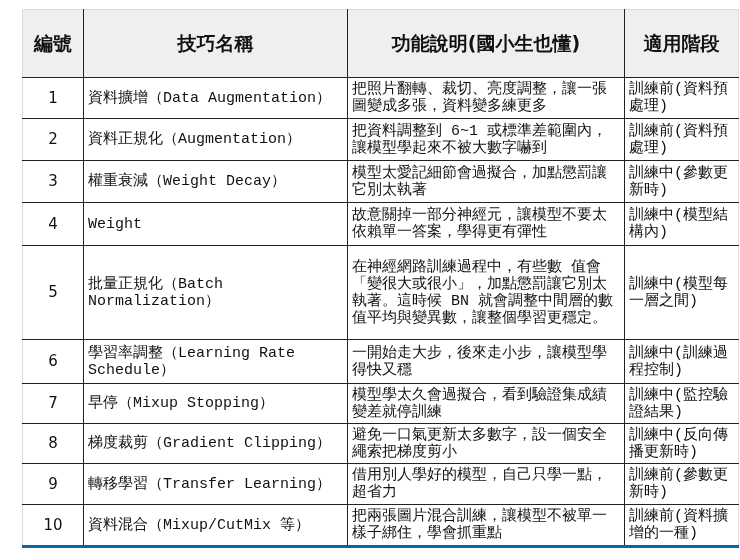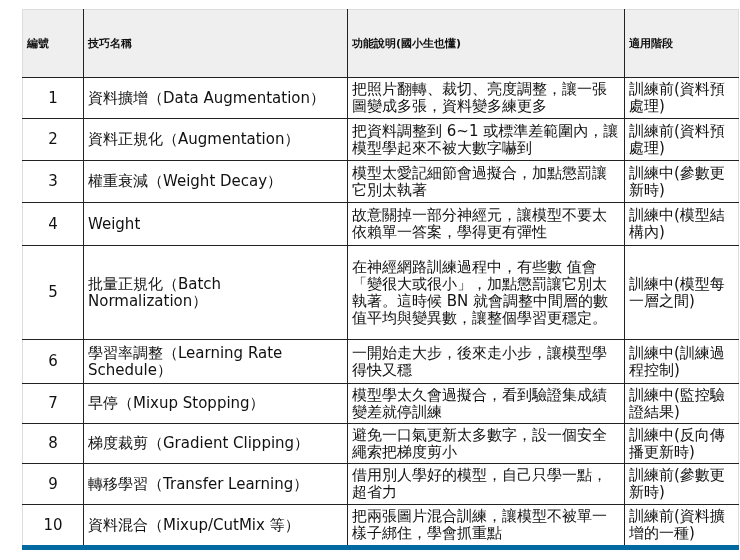--- a/index.html
+++ b/index.html
@@ -9,30 +9,30 @@
       position: absolute; left: 22px; top: 9px;
       width: 716px; border-collapse: collapse; table-layout: fixed;
     }
     table.main th, table.main td {
       border: 1px solid #222; padding: 0 4px; vertical-align: middle;
       font-size: 15px; line-height: 17px;
     }
     table.main tr > *:first-child { border-left: 1px solid #ddd; }
     table.main tr > *:last-child { border-right: 1px solid #ddd; }
     table.main thead th {
-      background: #efefef; height: 67px; font-weight: bold; font-size: 11px;
-      text-align: left; border-top: 1px solid #ddd;
+      background: #efefef; height: 67px; font-weight: bold; font-size: 19px;
+      text-align: center; border-top: 1px solid #ddd;
     }
-    table.main tbody tr:last-child td { border-bottom: 5px solid #0369a1; }
+    table.main tbody tr:last-child td { border-bottom: 3px solid #0369a1; }
     col.c-num { width: 61px; }
     col.c-name { width: 264px; }
     col.c-desc { width: 277px; }
     col.c-stage { width: 114px; }
     td.num { text-align: center; }
-    td.name, td.desc, td.stage { text-align: left; }
+    td.name, td.desc, td.stage { text-align: left; font-family: Liberation Mono, monospace; }
     tr.r1 td { height: 40px; }
     tr.r2 td { height: 41px; }
     tr.r3 td { height: 41px; }
     tr.r4 td { height: 42px; }
     tr.r5 td { height: 93px; }
     tr.r6 td { height: 43px; }
     tr.r7 td { height: 39px; }
     tr.r8 td { height: 39px; }
     tr.r9 td { height: 40px; }
     tr.r10 td { height: 40px; }

